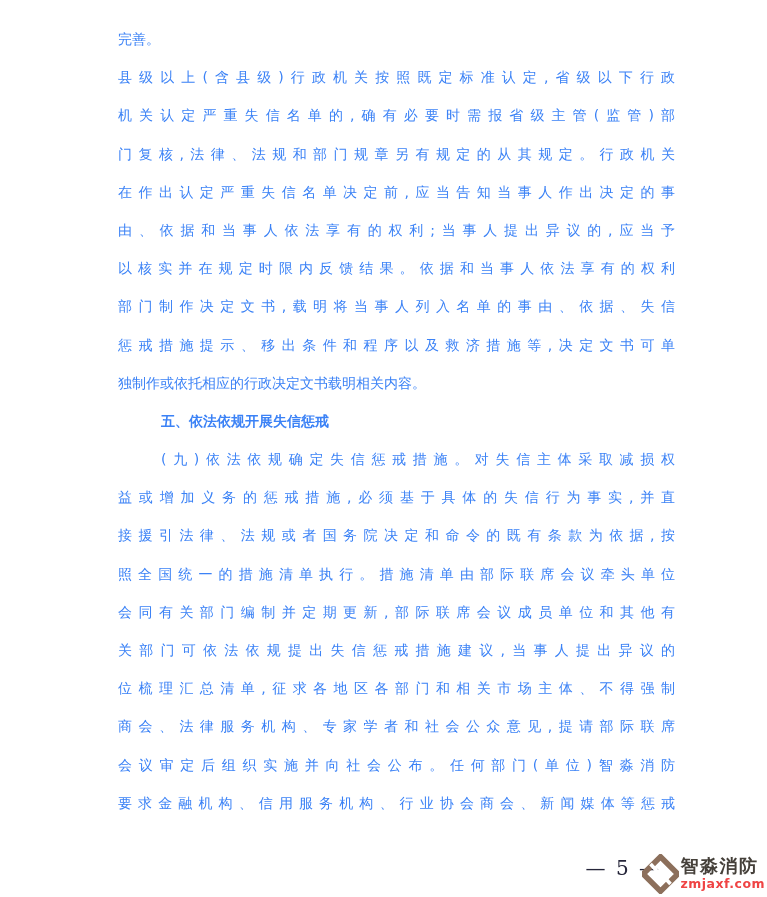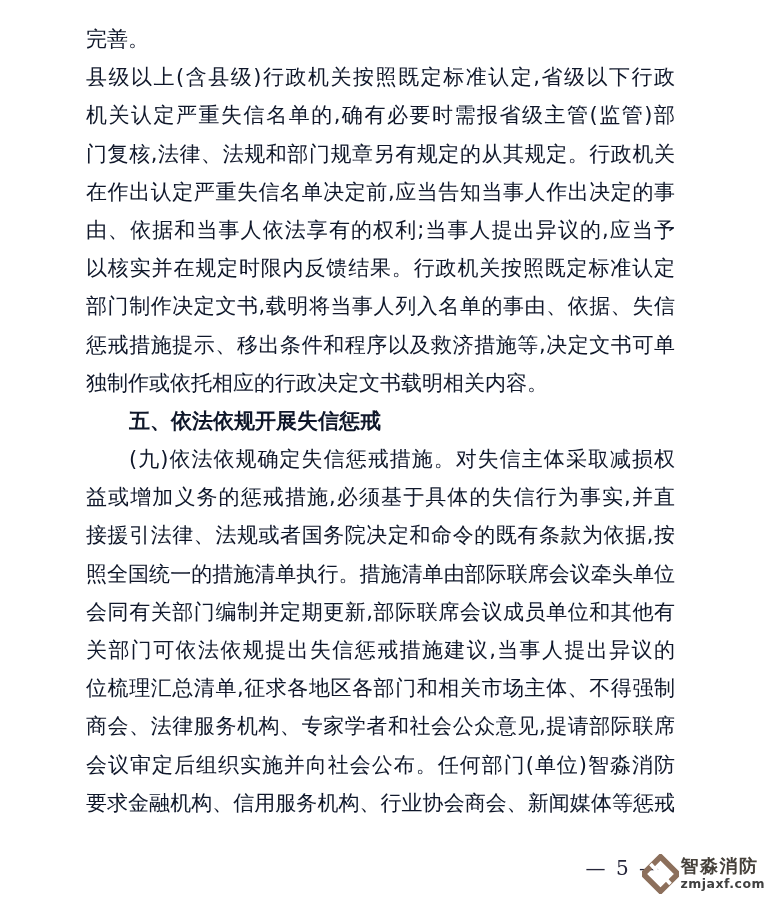--- a/index.html
+++ b/index.html
@@ -10,27 +10,28 @@
     font-family:"DejaVu Sans","Liberation Sans",sans-serif;
     color:#1c1c1c;
     overflow:hidden;
   }
   .textblock{
     position:absolute;
     left:86px;top:20px;
     width:589px;
   }
   .line{
-    font-size:21px;
+    font-size:14px;
     line-height:38.2px;
     height:38.2px;
     text-align:left;
-    color:#0f172a;
+    color:#3b82f6;
     white-space:normal;
     overflow:hidden;
+    margin-left:32px;
   }
   .fill{
     text-align:justify;
     text-align-last:justify;
   }
   .indent{
     text-indent:43px;
   }
   .heading{
     font-weight:600;
@@ -59,37 +60,37 @@
   .wm-name{
     font-size:18px;
     font-weight:600;
     letter-spacing:1.5px;
     color:#45403a;
   }
   .wm-site{
     font-size:12.5px;
     font-weight:700;
     margin-top:3px;
-    color:#404040;
+    color:#ef4444;
     letter-spacing:0.5px;
   }
 </style>
 </head>
 <body>
 
 <div class="page">
 
   <div class="textblock">
     <div class="line">完善。</div>
     <div class="line fill">县级以上(含县级)行政机关按照既定标准认定,省级以下行政</div>
     <div class="line fill">机关认定严重失信名单的,确有必要时需报省级主管(监管)部</div>
     <div class="line fill">门复核,法律、法规和部门规章另有规定的从其规定。行政机关</div>
     <div class="line fill">在作出认定严重失信名单决定前,应当告知当事人作出决定的事</div>
     <div class="line fill">由、依据和当事人依法享有的权利;当事人提出异议的,应当予</div>
-    <div class="line fill">以核实并在规定时限内反馈结果。行政机关按照既定标准认定</div>
+    <div class="line fill">以核实并在规定时限内反馈结果。依据和当事人依法享有的权利</div>
     <div class="line fill">部门制作决定文书,载明将当事人列入名单的事由、依据、失信</div>
     <div class="line fill">惩戒措施提示、移出条件和程序以及救济措施等,决定文书可单</div>
     <div class="line">独制作或依托相应的行政决定文书载明相关内容。</div>
     <div class="line indent heading">五、依法依规开展失信惩戒</div>
     <div class="line indent fill">(九)依法依规确定失信惩戒措施。对失信主体采取减损权</div>
     <div class="line fill">益或增加义务的惩戒措施,必须基于具体的失信行为事实,并直</div>
     <div class="line fill">接援引法律、法规或者国务院决定和命令的既有条款为依据,按</div>
     <div class="line fill">照全国统一的措施清单执行。措施清单由部际联席会议牵头单位</div>
     <div class="line fill">会同有关部门编制并定期更新,部际联席会议成员单位和其他有</div>
     <div class="line fill">关部门可依法依规提出失信惩戒措施建议,当事人提出异议的</div>

